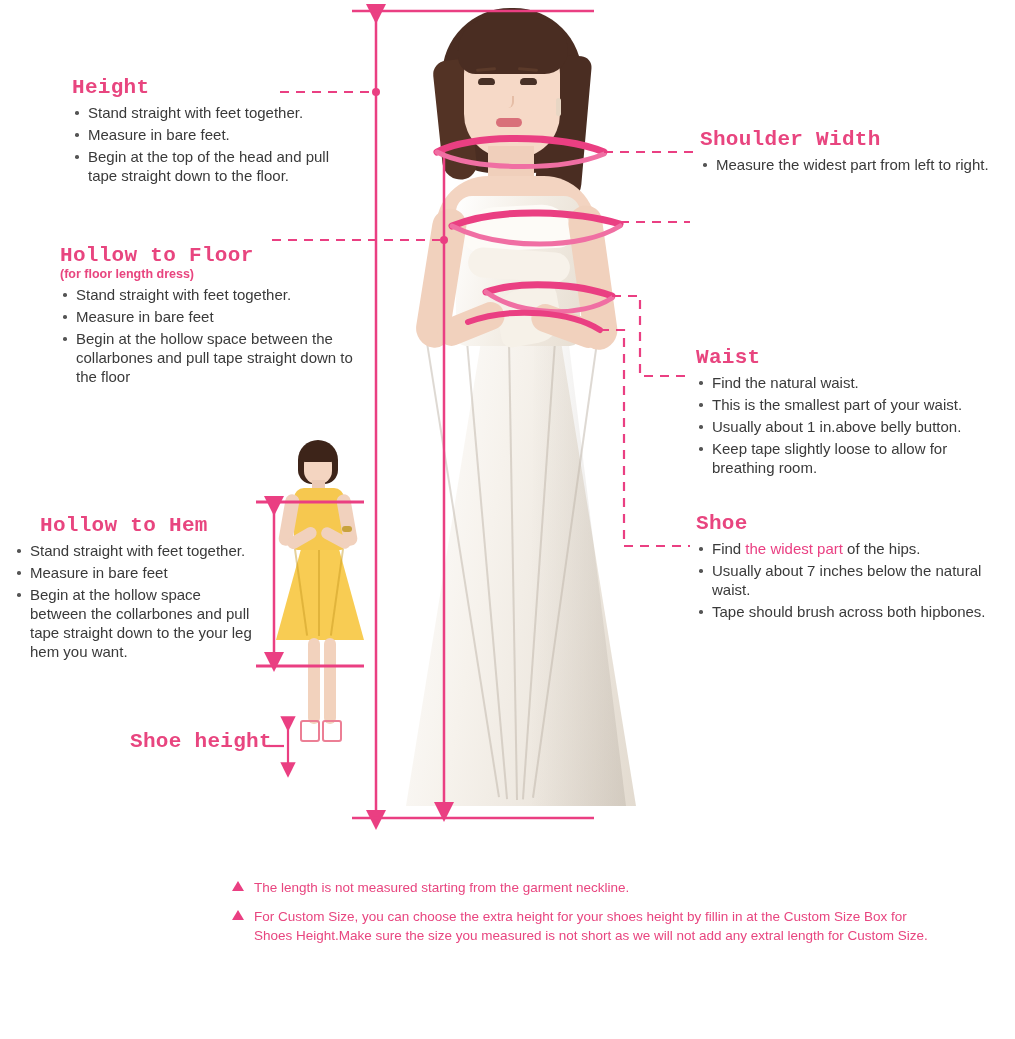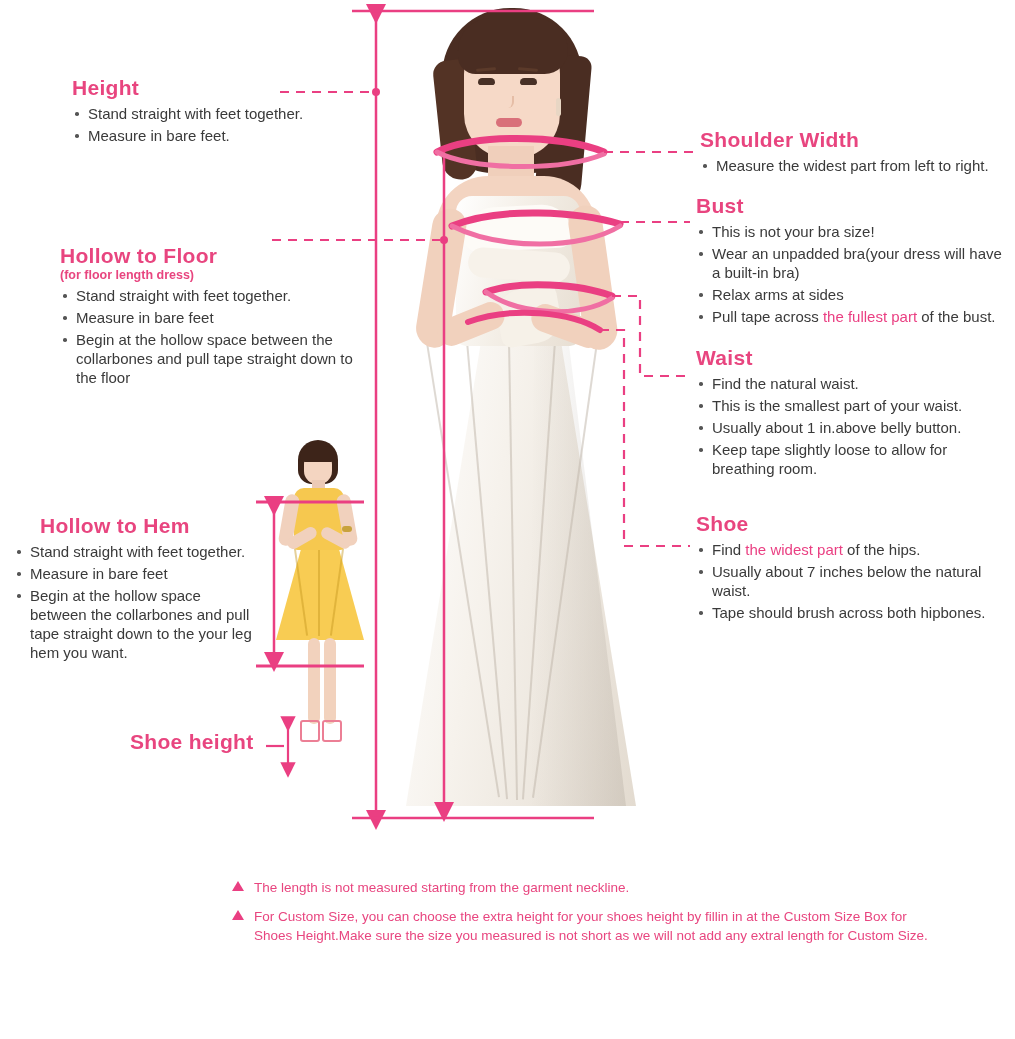--- a/index.html
+++ b/index.html
@@ -16,20 +16,21 @@
   }
   .canvas { position: absolute; inset: 0; }
 
   svg.art { position: absolute; left: 0; top: 0; width: 1015px; height: 1039px; pointer-events: none; }
 
   .block { position: absolute; }
   .heading {
     color: #ea4c89;
     font-weight: bold;
     letter-spacing: .3px;
+    font-family: Liberation Mono, monospace;
   }
   .h-big { font-size: 21px; color: #e8457f; }
   .sub { font-size: 12.5px; color: #e8457f; font-weight: bold; }
 
   ul.lst { margin: 4px 0 0 0; padding: 0; list-style: none; }
   ul.lst li {
     position: relative;
     padding-left: 16px;
     font-size: 15px;
     line-height: 19px;
@@ -332,20 +333,21 @@
 
     <line x1="288" y1="724" x2="288" y2="770" stroke="#ea3f82" stroke-width="2.2" marker-start="url(#arS)" marker-end="url(#arS)"></line>
     <line x1="266" y1="746" x2="284" y2="746" stroke="#ea3f82" stroke-width="2.2"></line>
   </svg>
 
   <div class="block" style="left:72px; top:76px; width:280px;">
     <div class="heading h-big">Height</div>
     <ul class="lst">
       <li>Stand straight with feet together.</li>
       <li>Measure in bare feet.</li>
+      <li>Begin at the top of the head and pull tape straight down to the floor.</li>
     </ul>
   </div>
 
   <div class="block" style="left:60px; top:228px; width:296px;margin-top:16px;">
     <div class="heading h-big">Hollow to Floor</div>
     <div class="sub" style="width:226px;">(for floor length dress)</div>
     <ul class="lst">
       <li>Stand straight with feet together.</li>
       <li>Measure in bare feet</li>
       <li>Begin at the hollow space between the collarbones and pull tape straight down to the floor</li>
@@ -365,29 +367,20 @@
     <div class="heading h-big">Shoe height</div>
   </div>
 
   <div class="block" style="left:700px; top:128px; width:310px;">
     <div class="heading h-big">Shoulder Width</div>
     <ul class="lst">
       <li>Measure the widest part from left to right.</li>
     </ul>
   </div>
 
-  <div class="block" style="left:696px; top:194px; width:318px;">
-    <div class="heading h-big">Bust</div>
-    <ul class="lst">
-      <li>This is not your bra size!</li>
-      <li>Wear an unpadded bra(your dress will have a built-in bra)</li>
-      <li>Relax arms at sides</li>
-      <li>Pull tape across <span class="pink-em">the fullest part</span> of the bust.</li>
-    </ul>
-  </div>
 
   <div class="block" style="left:696px; top:346px; width:310px;">
     <div class="heading h-big">Waist</div>
     <ul class="lst">
       <li>Find the natural waist.</li>
       <li>This is the smallest part of your waist.</li>
       <li>Usually about 1 in.above belly button.</li>
       <li>Keep tape slightly loose to allow for breathing room.</li>
     </ul>
   </div>

